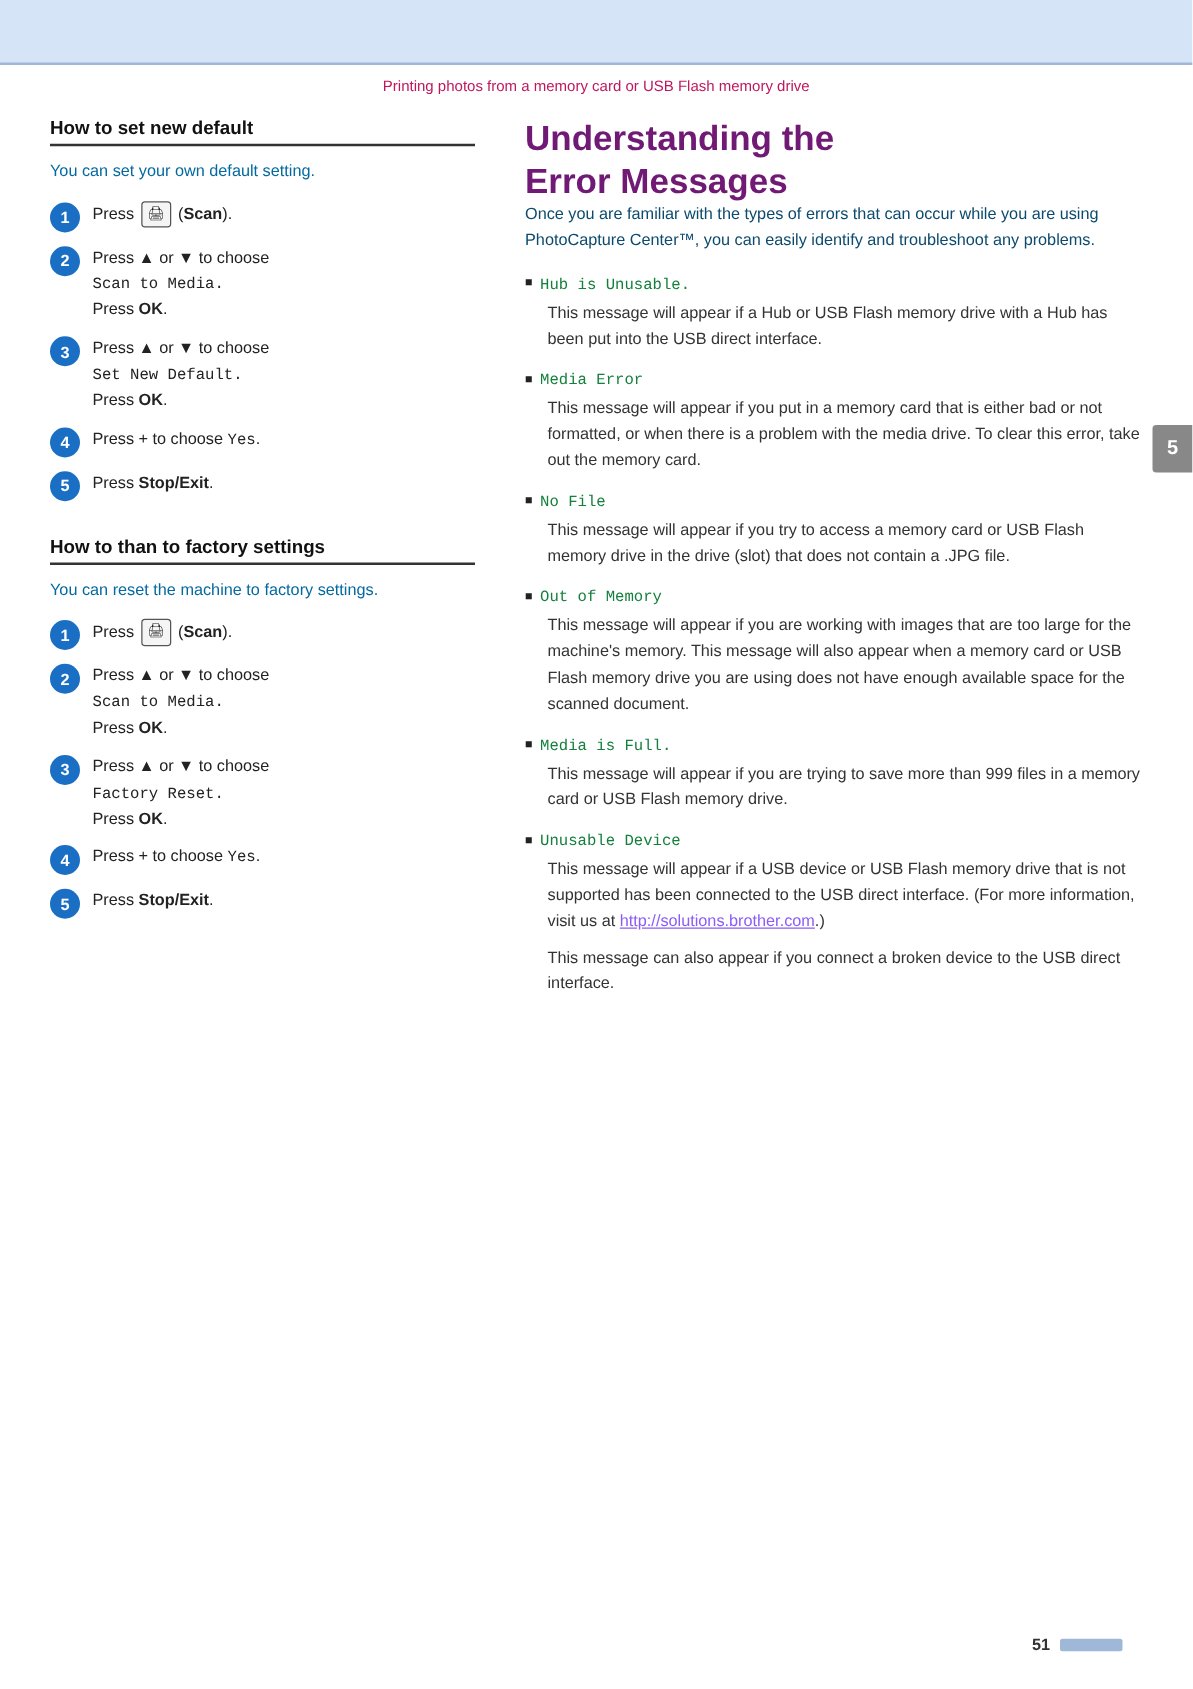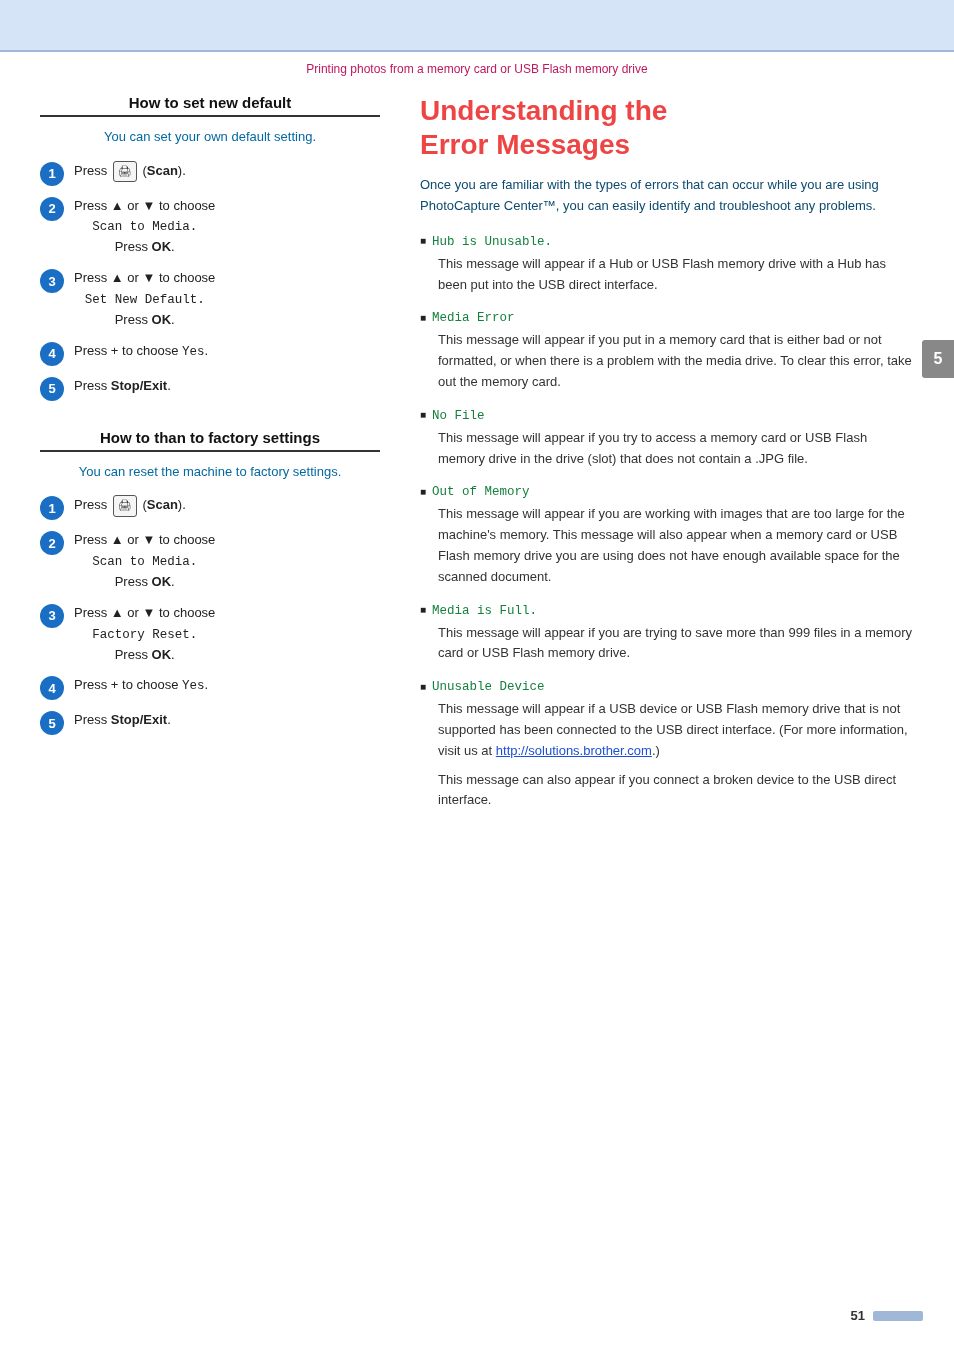--- a/index.html
+++ b/index.html
@@ -33,21 +33,20 @@
     .main-layout {
       display: flex;
       padding: 0 40px;
       gap: 40px;
     }
 
     
     .left-col {
       width: 340px;
       flex-shrink: 0;
-      text-align: center;
     }
 
     
     .right-col {
       flex: 1;
     }
 
     
     .section-heading {
       font-size: 15px;
@@ -119,23 +118,22 @@
       margin: 0 2px;
       font-size: 11px;
       vertical-align: middle;
       background: #f5f5f5;
     }
 
     
     .big-heading {
       font-size: 28px;
       font-weight: bold;
-      color: #ef4444;
+      color: #701a75;
       line-height: 1.2;
-      margin-bottom: 14px;
     }
 
     .right-intro {
       font-size: 13px;
       color: #0c4a6e;
       line-height: 1.6;
       margin-bottom: 18px;
     }
 
     
@@ -178,42 +176,42 @@
       font-weight: bold;
       padding: 10px 0;
       text-align: center;
       border-radius: 3px 0 0 3px;
     }
 
     
     .page-footer {
       position: absolute;
       bottom: 28px;
-      right: 31px;
+      right: 56px;
       font-size: 13px;
       color: #333;
       display: flex;
       align-items: center;
       gap: 8px;
     }
 
     .page-number {
       font-size: 13px;
       font-weight: bold;
     }
 
     .page-bar {
       width: 50px;
       height: 10px;
       background: #a0b8d8;
       border-radius: 2px;
     }
 
     a {
-      color: #1d4ed8;
+      color: #8b5cf6;
     }
   </style>
 </head>
 <body>
 
 <div class="header-band"></div>
 
 <div class="page-header-text">Printing photos from a memory card or USB Flash memory drive</div>
 
 <div class="main-layout">

